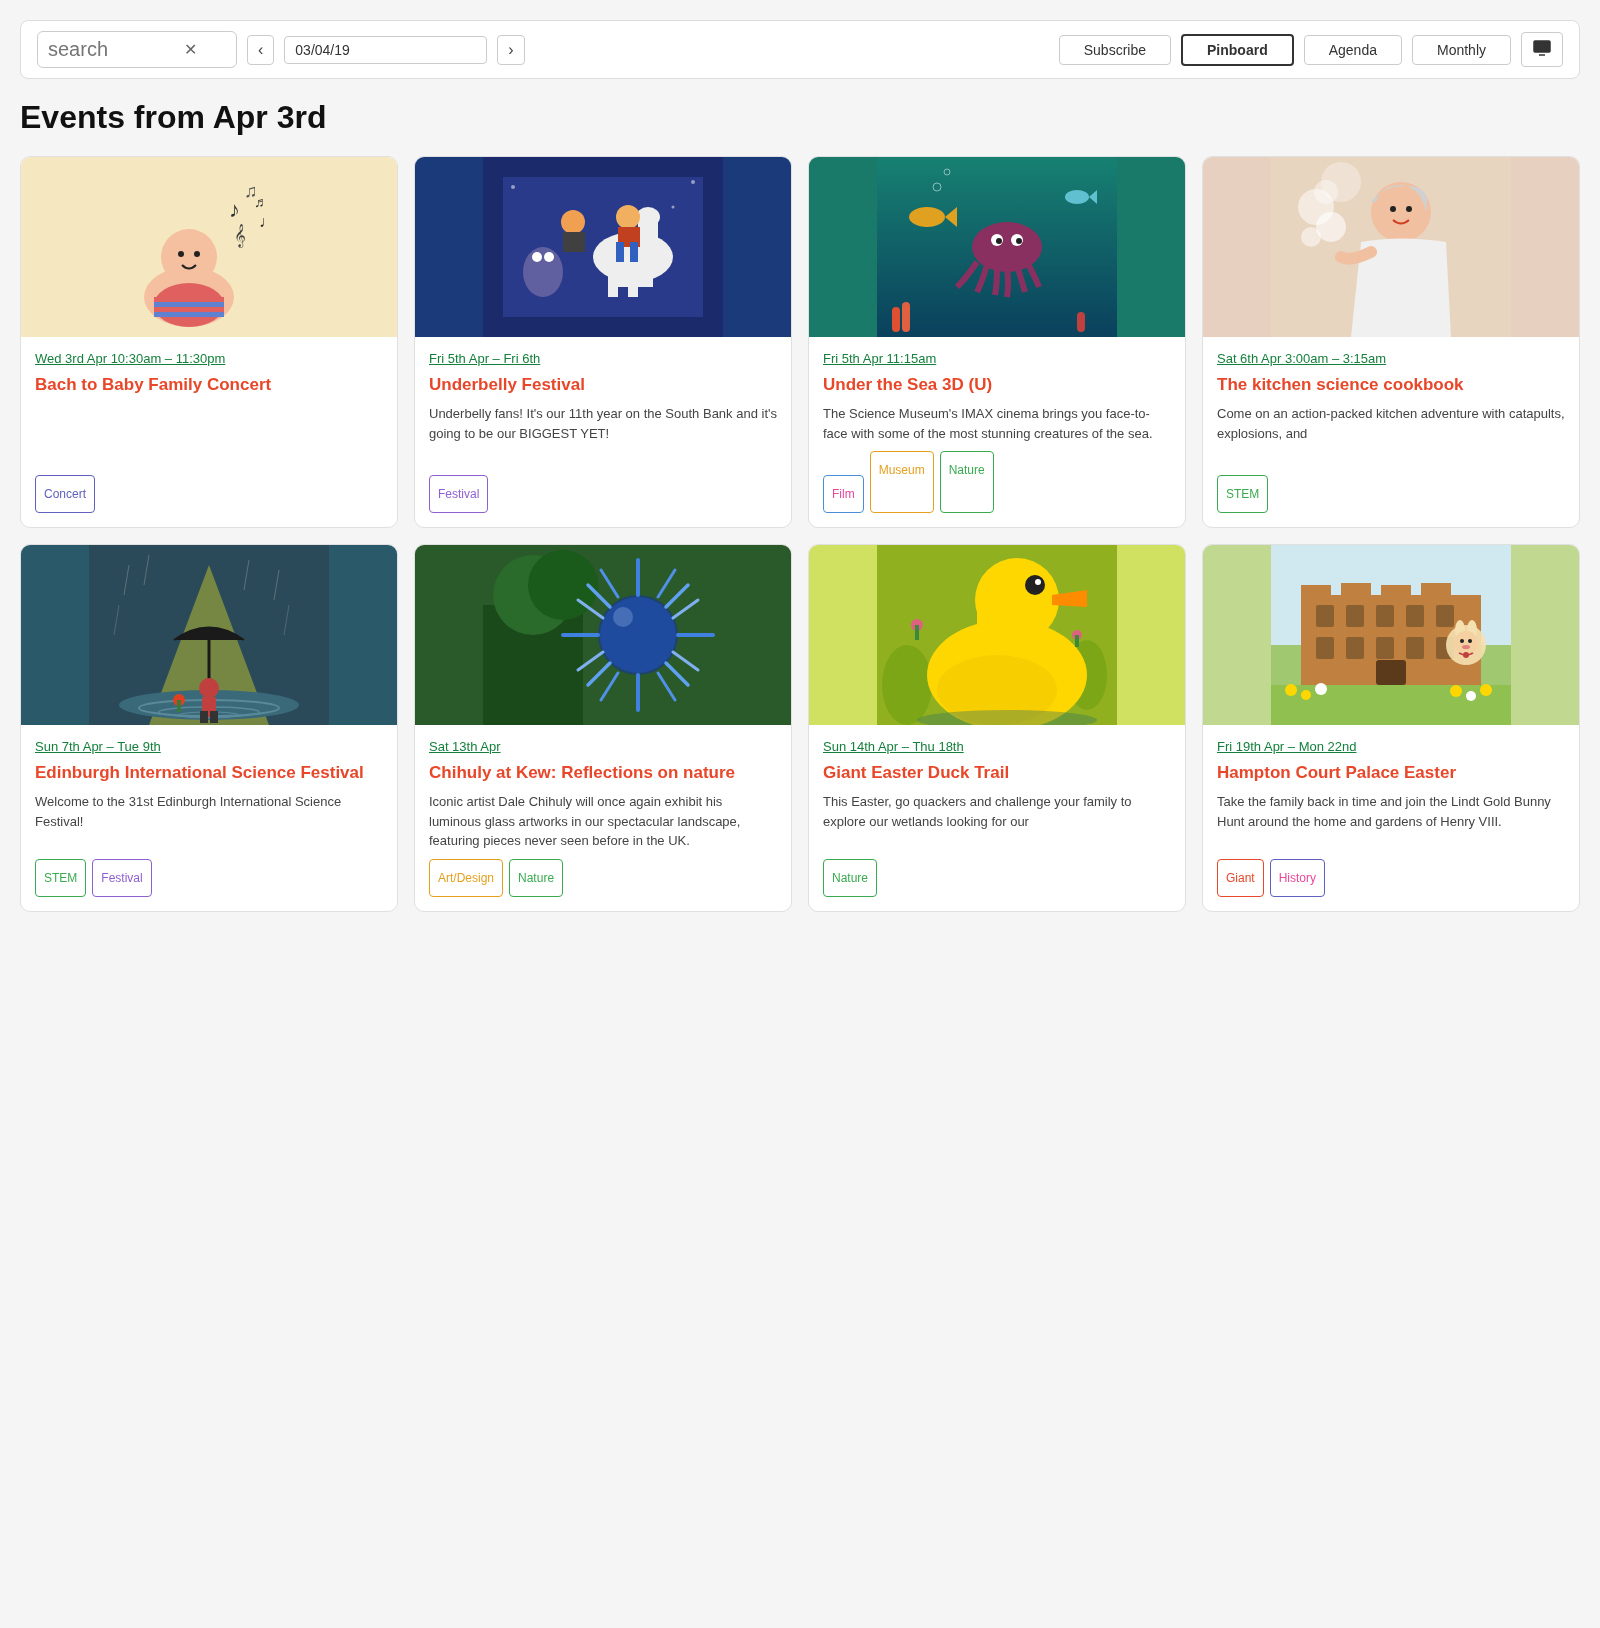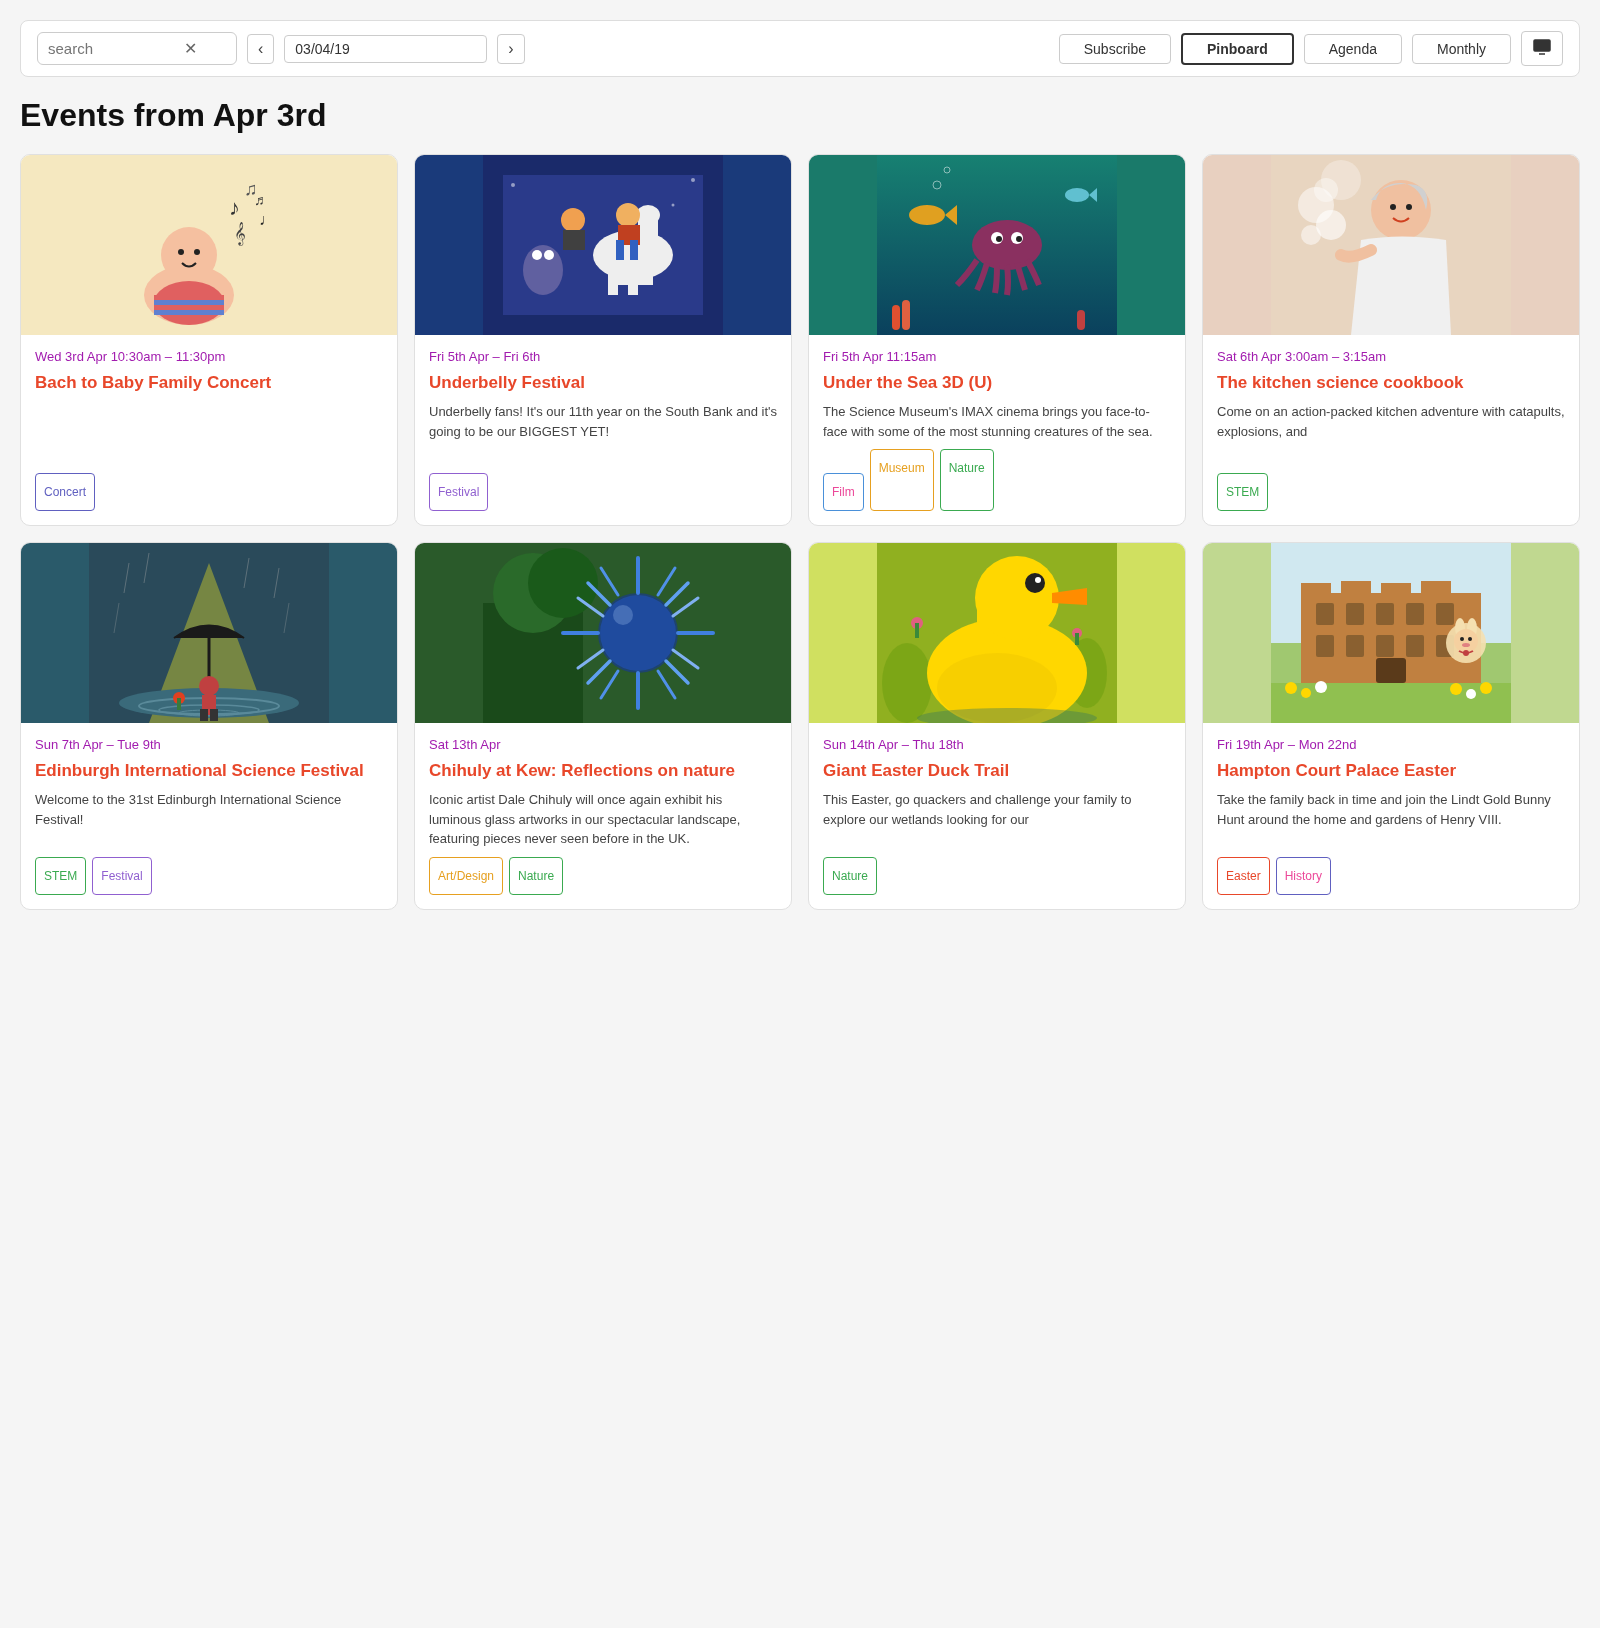--- a/index.html
+++ b/index.html
@@ -24,21 +24,21 @@
       align-items: center;
       border: 1px solid #ccc;
       border-radius: 6px;
       padding: 6px 10px;
       gap: 6px;
       min-width: 200px;
     }
     .search-wrapper input {
       border: none;
       outline: none;
-      font-size: 15px;
+      font-size: 20px;
       color: #0369a1;
       width: 130px;
     }
     .clear-btn {
       background: none;
       border: none;
       cursor: pointer;
       font-size: 16px;
       color: #666;
     }
@@ -110,22 +110,23 @@
     }
     .card-body {
       padding: 14px;
       flex: 1;
       display: flex;
       flex-direction: column;
       gap: 8px;
     }
     .card-date {
       font-size: 13px;
-      color: #a21caf;
+      color: #15803d;
       font-weight: 500;
+      text-decoration: underline;
     }
     .card-title {
       font-size: 17px;
       font-weight: 700;
       color: #e8472a;
       line-height: 1.3;
     }
     .card-desc {
       font-size: 13px;
       color: #444;
@@ -511,18 +512,18 @@
 
     <path d="M188 108 Q195 112 202 108" stroke="#c04040" stroke-width="2" fill="none"></path>
     <circle cx="195" cy="110" r="3" fill="#c04040"></circle>
   </svg>
     </div>
     <div class="card-body">
       <div class="card-date">Fri 19th Apr – Mon 22nd</div>
       <div class="card-title">Hampton Court Palace Easter</div>
       <div class="card-desc">Take the family back in time and join the Lindt Gold Bunny Hunt around the home and gardens of Henry VIII.</div>
       <div class="tags">
-          <span class="tag tag-easter">Easter</span>
+          <span class="tag tag-easter">Giant</span>
           <span class="tag tag-history">History</span>
         </div>
     </div>
   </div>
   </div>
 
 </body></html>

